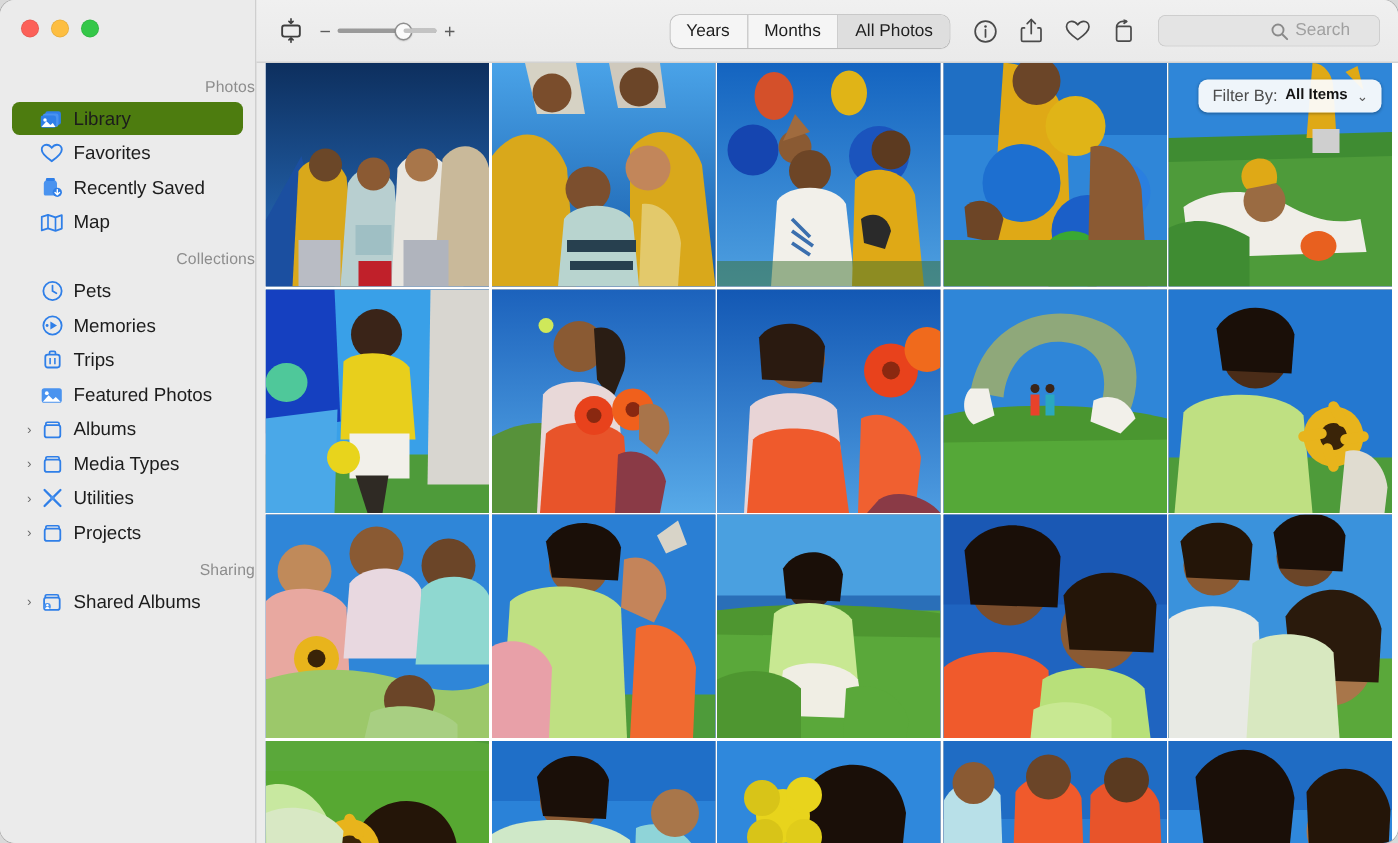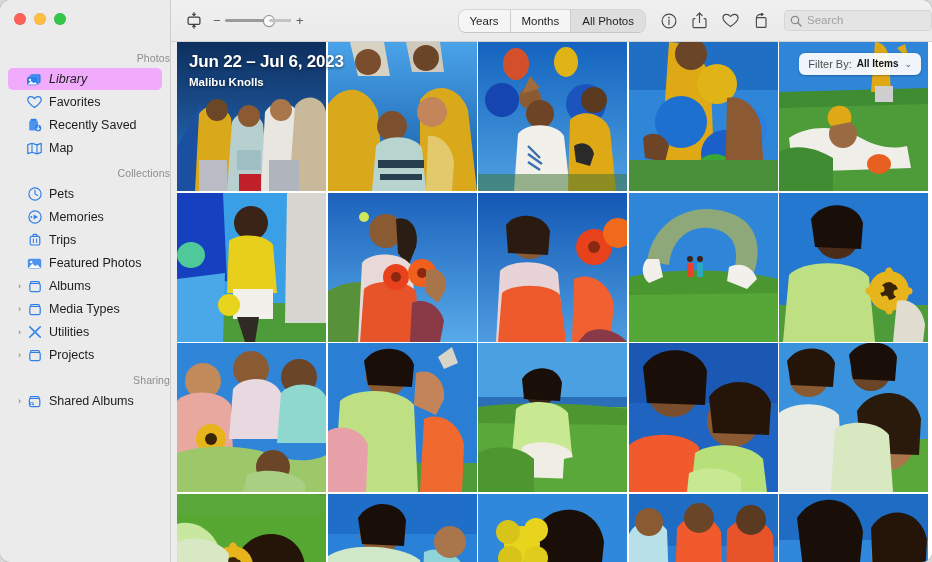--- a/index.html
+++ b/index.html
@@ -64,21 +64,21 @@
     position: relative;
     display: flex;
     align-items: center;
     height: 22px;
     margin: 0 8px 1px 8px;
     padding-left: 6px;
     border-radius: 5px;
     box-sizing: border-box;
     cursor: default;
   }
-  .sb-item.selected { background: #f0abfc; font-style: italic; }
+  .sb-item.selected { background: #4d7c0f; }
 
   .sb-disclosure {
     width: 11px;
     flex: 0 0 11px;
     font-size: 9px;
     color: #6b6b6b;
     line-height: 1;
     display: flex;
     align-items: center;
     justify-content: center;
@@ -216,23 +216,25 @@
   .tb-icon { display:flex; align-items:center; justify-content:center; cursor: default; }
 
   .search-field {
     display: flex;
     align-items: center;
     width: 148px;
     height: 21px;
     border-radius: 5px;
     background: #e4e4e4;
     box-shadow: inset 0 0 0 0.5px rgba(0,0,0,0.13);
-    padding: 0 6px;
+    margin-right: 12px;
+    padding: 0 20px;
     box-sizing: border-box;
     gap: 5px;
+    justify-content: flex-end;
   }
   .search-icon { color: #8a8a8a; display: flex; align-items: center; }
   .search-placeholder {
     font-size: 11.5px;
     color: #a0a0a0;
     line-height: 1;
   }
 
   
   #content {
@@ -908,24 +910,20 @@
             <path d="M18 24 C36 -4 78 0 84 38 L80 78 L24 74Z" fill="#1a0f08"></path>
             <circle cx="116" cy="60" r="24" fill="#a8764a"></circle>
             <path d="M92 34 C106 10 142 14 148 46 L146 84 L94 80Z" fill="#241508"></path>
             <path d="M0 102 C18 88 58 90 72 106 L74 149 L0 149Z" fill="#b8e07a"></path>
             <path d="M76 108 C94 96 128 100 142 116 L144 149 L72 149Z" fill="#c8e892"></path>
           </svg>
         </div>
 
     </div>
 
-    <div class="grid-header">
-      <div class="gh-title">Jun 22 – Jul 6, 2023</div>
-      <div class="gh-sub">Malibu Knolls</div>
-    </div>
 
     <div class="filter-button">
       <span class="fb-label">Filter By:</span>
       <span class="fb-value">All Items</span>
       <span class="fb-chev">⌄</span>
     </div>
 
   </div>
 </div>
 

